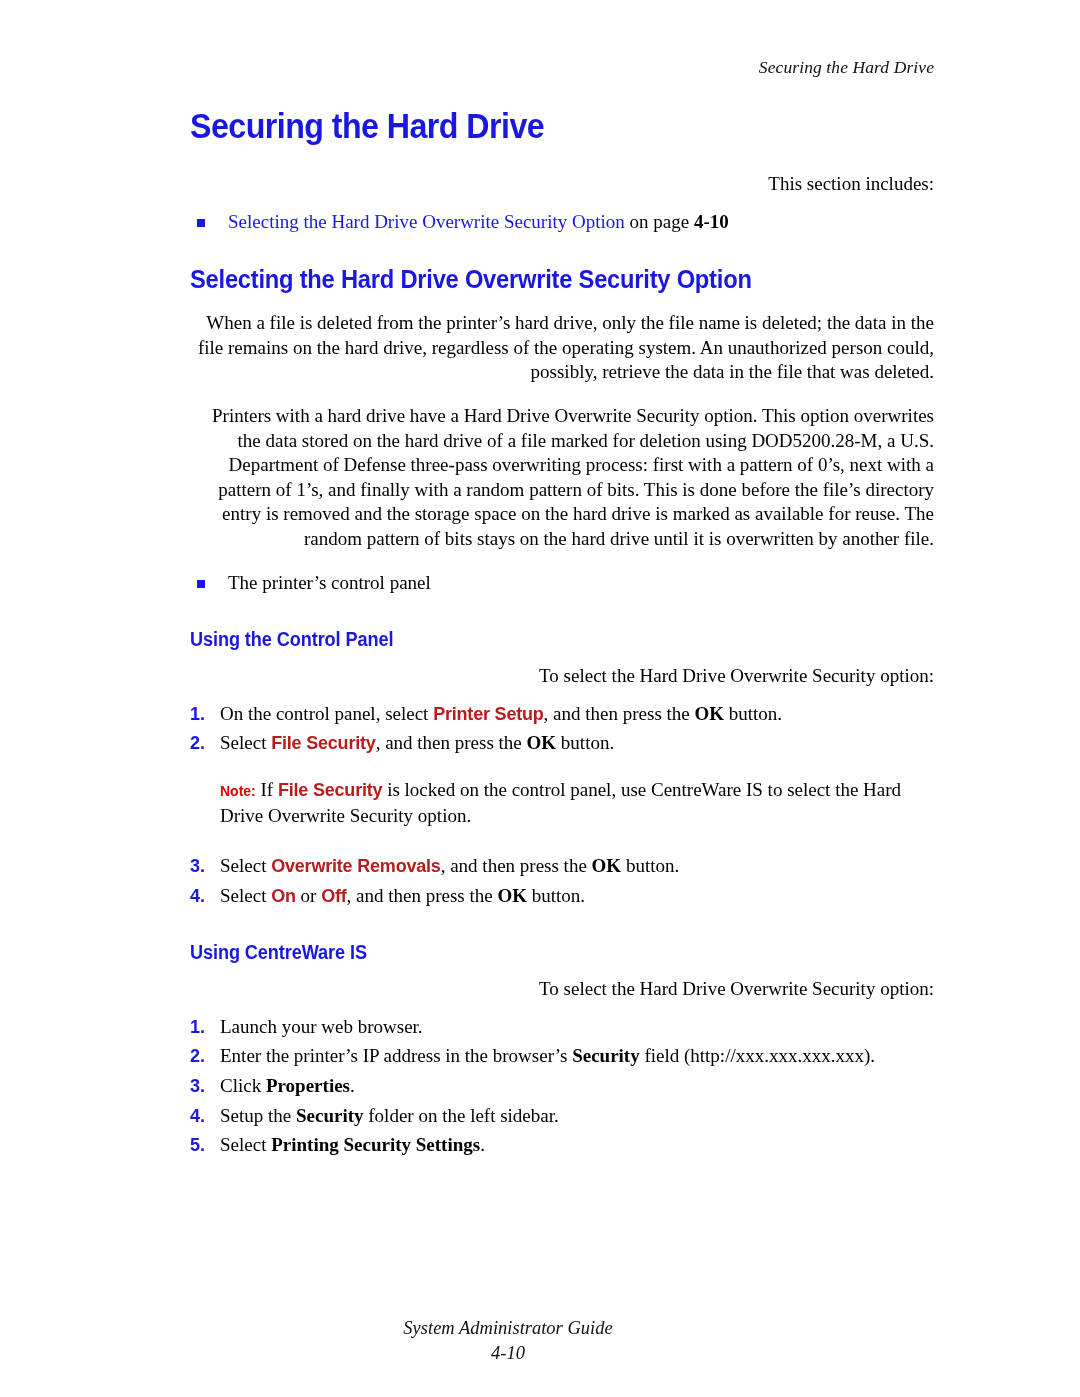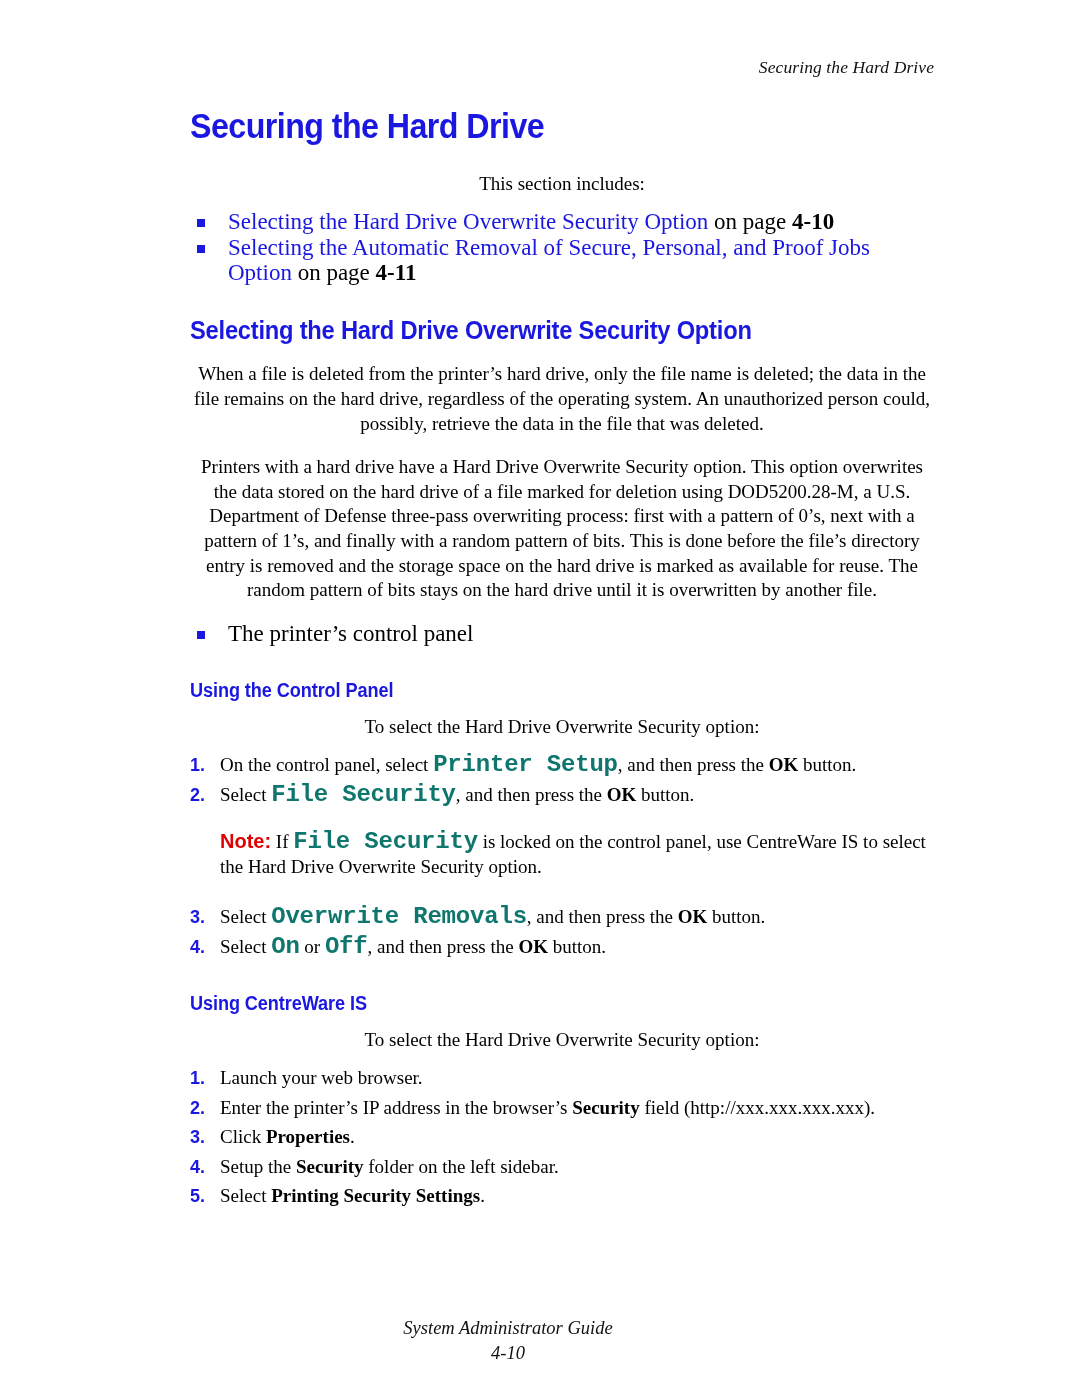--- a/index.html
+++ b/index.html
@@ -75,34 +75,34 @@
     letter-spacing: -0.1px;
     transform: scaleX(0.93);
     transform-origin: left center;
   }
 
   
   p.body {
     font-size: 19px;
     line-height: 24.6px;
     margin: 0 0 19px 0;
-    text-align: center;
+    text-align: right;
   }
   p.body.tight { margin-bottom: 13px; }
 
   
   ul.bullets {
     list-style: none;
     margin: 0 0 16px 0;
     padding: 0;
   }
   ul.bullets li {
     position: relative;
     padding-left: 38px;
-    font-size: 23px;
+    font-size: 19px;
     line-height: 24.6px;
     margin-bottom: 2px;
   }
   ul.bullets li .sq {
     position: absolute;
     left: 7px;
     top: 9px;
     width: 8px;
     height: 8px;
     background: #1a17e0;
@@ -133,40 +133,40 @@
     left: 0;
     top: 0;
     width: 22px;
     font-family: "Liberation Sans", "DejaVu Sans", sans-serif;
     font-weight: bold;
     font-size: 18px;
     color: #1a17e0;
     text-align: left;
   }
   .ui {
-    font-family: Liberation Mono, monospace;
-    font-weight: bold;
-    color: #0f766e;
-    font-size: 24px;
+    font-family: Liberation Sans, sans-serif;
+    font-weight: bold;
+    color: #b91c1c;
+    font-size: 18px;
     letter-spacing: -0.2px;
   }
   .b { font-weight: bold; font-family: Liberation Serif, serif; }
 
   
   .note-block {
     margin: 22px 0 26px 0;
     padding-left: 30px;
     font-size: 19px;
     line-height: 24.6px;
   }
   .note-label {
     font-family: "Liberation Sans", "DejaVu Sans", sans-serif;
     font-weight: bold;
     color: #e00000;
-    font-size: 20px;
+    font-size: 14px;
   }
 
   
   .footer {
     position: absolute;
     top: 1316px;
     left: 0;
     width: 1016px;
     text-align: center;
     font-style: italic;
@@ -185,23 +185,20 @@
   <div class="content">
 
     <h1 class="chapter-title">Securing the Hard Drive</h1>
 
     <p class="body tight">This section includes:</p>
 
     <ul class="bullets">
       <li>
         <span class="sq"></span><span class="link">Selecting the Hard Drive Overwrite Security Option</span><span> on page </span><span class="pg">4-10</span>
       </li>
-      <li>
-        <span class="sq"></span><span class="link">Selecting the Automatic Removal of Secure, Personal, and Proof Jobs Option</span><span> on page </span><span class="pg">4-11</span>
-      </li>
     </ul>
 
     <h2 class="section-title">Selecting the Hard Drive Overwrite Security Option</h2>
 
     <p class="body">When a file is deleted from the printer’s hard drive, only the file name is deleted; the data in the file remains on the hard drive, regardless of the operating system. An unauthorized person could, possibly, retrieve the data in the file that was deleted.</p>
     <p class="body">Printers with a hard drive have a Hard Drive Overwrite Security option. This option overwrites the data stored on the hard drive of a file marked for deletion using DOD5200.28-M, a U.S. Department of Defense three-pass overwriting process: first with a pattern of 0’s, next with a pattern of 1’s, and finally with a random pattern of bits. This is done before the file’s directory entry is removed and the storage space on the hard drive is marked as available for reuse. The random pattern of bits stays on the hard drive until it is overwritten by another file.</p>
 
     <ul class="bullets">
       <li>
         <span class="sq"></span><span>The printer’s control panel</span>

